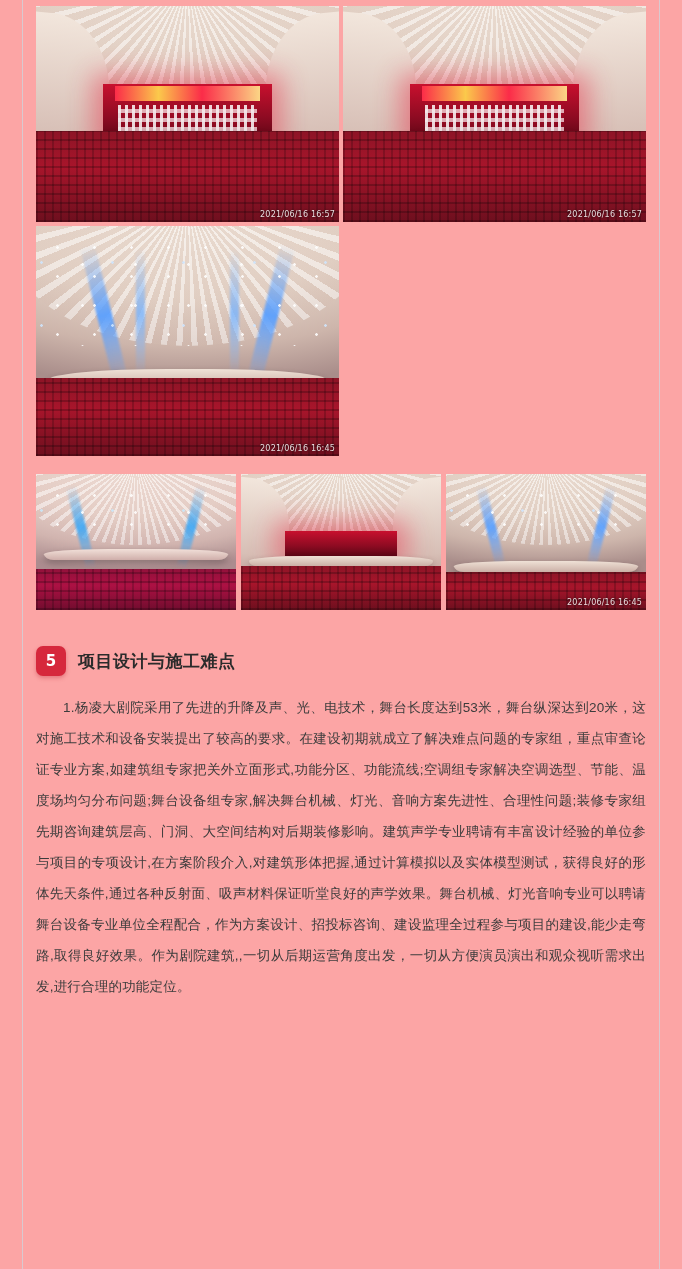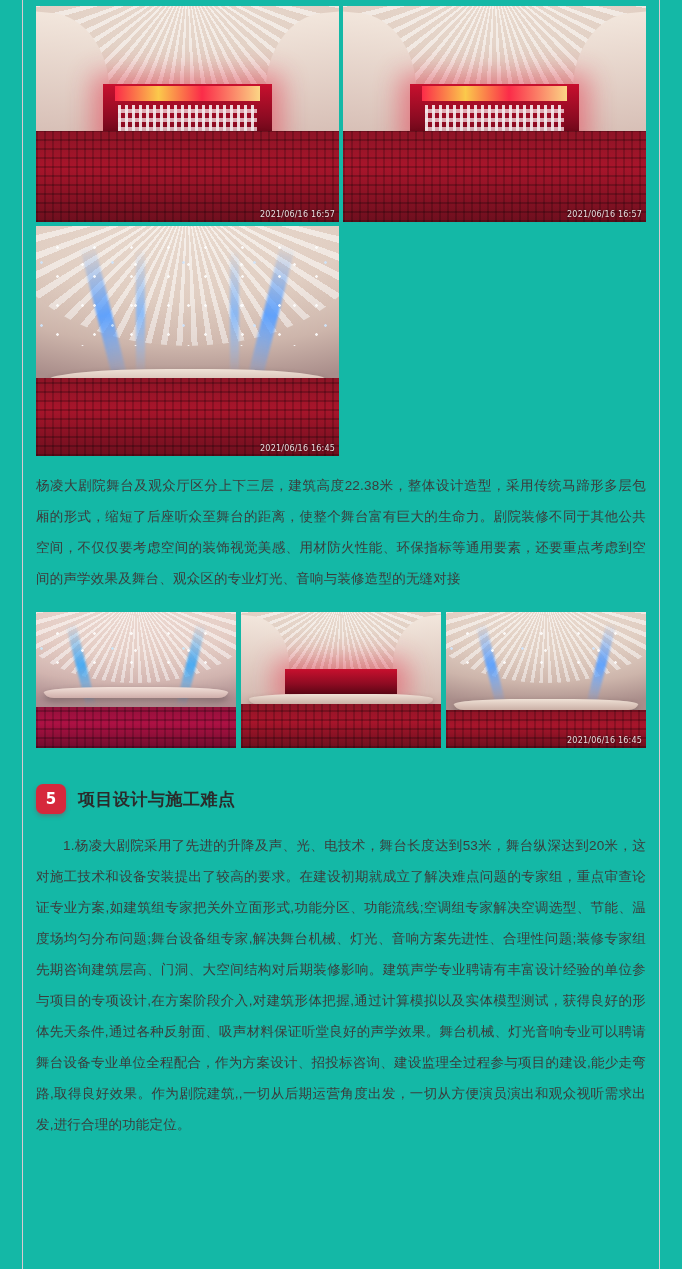--- a/index.html
+++ b/index.html
@@ -10,21 +10,21 @@
   body {
     width: 682px;
     min-height: 1269px;
     font-family: "Liberation Sans", sans-serif;
     color: #3a3a3a;
   }
   .page {
     position: relative;
     width: 682px;
     min-height: 1269px;
-    background: #14b8a6;
+    background: #fca5a5;
     padding: 0 0 18px 0;
     overflow: hidden;
   }
   
   .page::before, .page::after {
     content: "";
     position: absolute;
     top: 0; bottom: 0;
     width: 1px;
     background: #d9c9cf;
@@ -231,21 +231,20 @@
           <div class="led-r"></div>
           <div class="led-l2"></div>
           <div class="led-r2"></div>
           <div class="balcony" style="top:62%"></div>
           <div class="seats" style="height:34%"></div>
         </div>
         <span class="ts">2021/06/16 16:45</span>
       </div>
     </div>
 
-    <p class="para">杨凌大剧院舞台及观众厅区分上下三层，建筑高度22.38米，整体设计造型，采用传统马蹄形多层包厢的形式，缩短了后座听众至舞台的距离，使整个舞台富有巨大的生命力。剧院装修不同于其他公共空间，不仅仅要考虑空间的装饰视觉美感、用材防火性能、环保指标等通用要素，还要重点考虑到空间的声学效果及舞台、观众区的专业灯光、音响与装修造型的无缝对接</p>
 
     <div class="photo-row">
       <div class="photo">
         <div class="aud stars violet">
           <div class="ceiling"></div>
           <div class="led-l"></div>
           <div class="led-r"></div>
           <div class="balcony" style="top:55%"></div>
           <div class="seats" style="height:30%"></div>
         </div>

